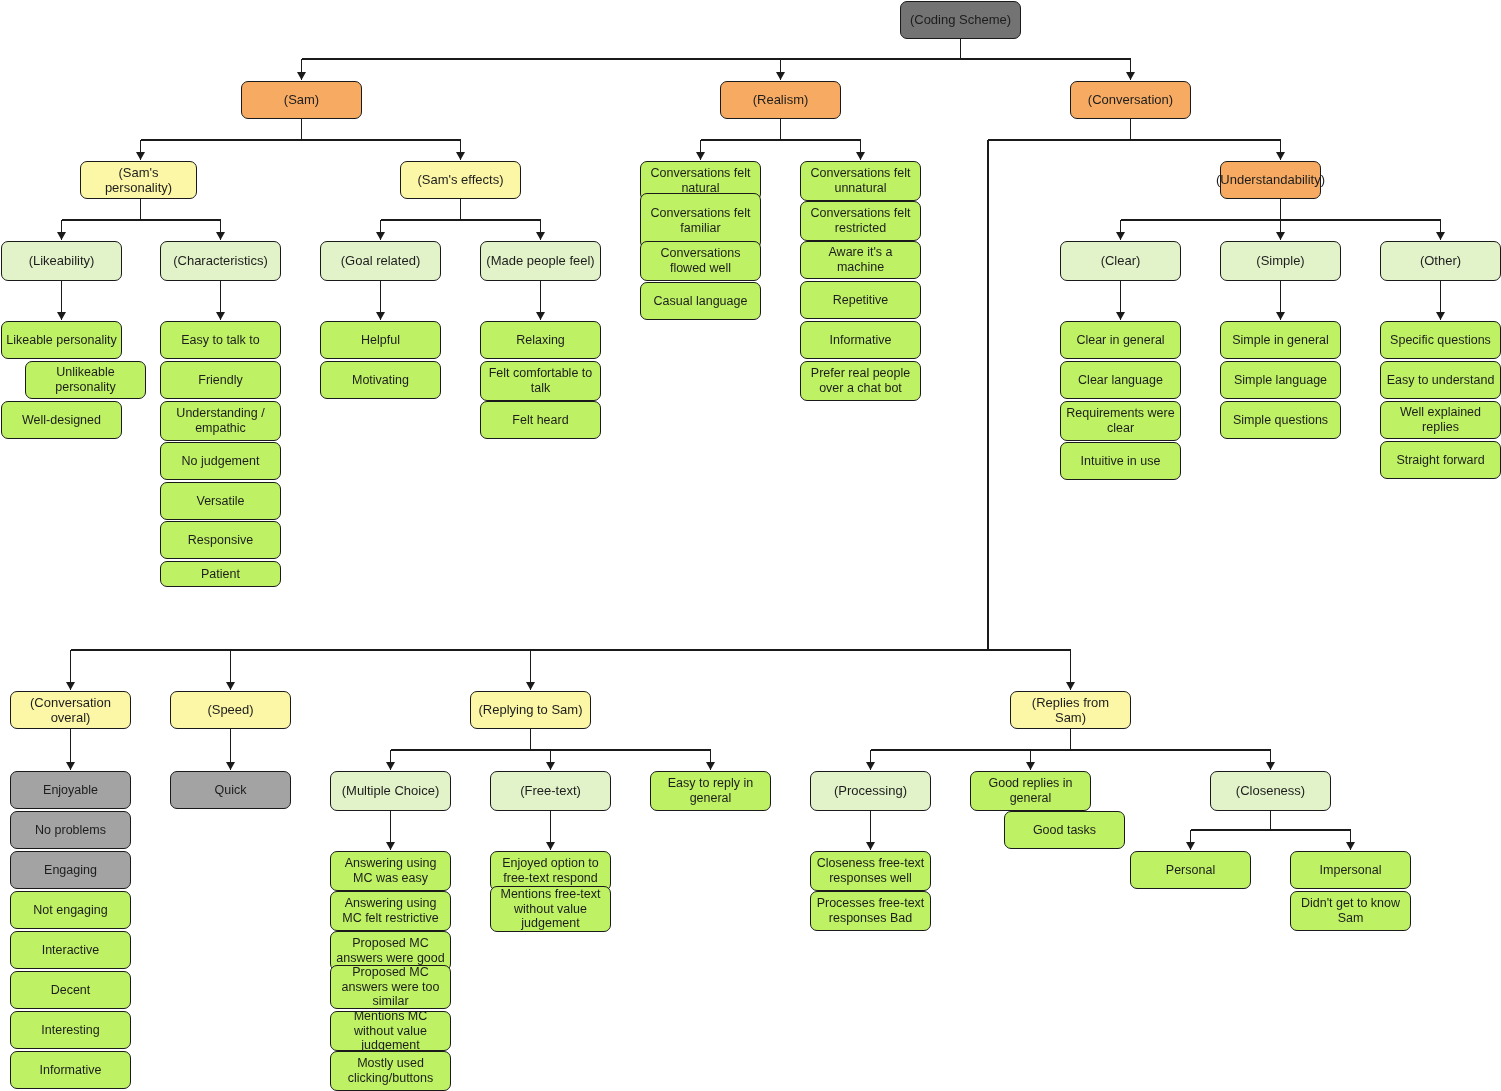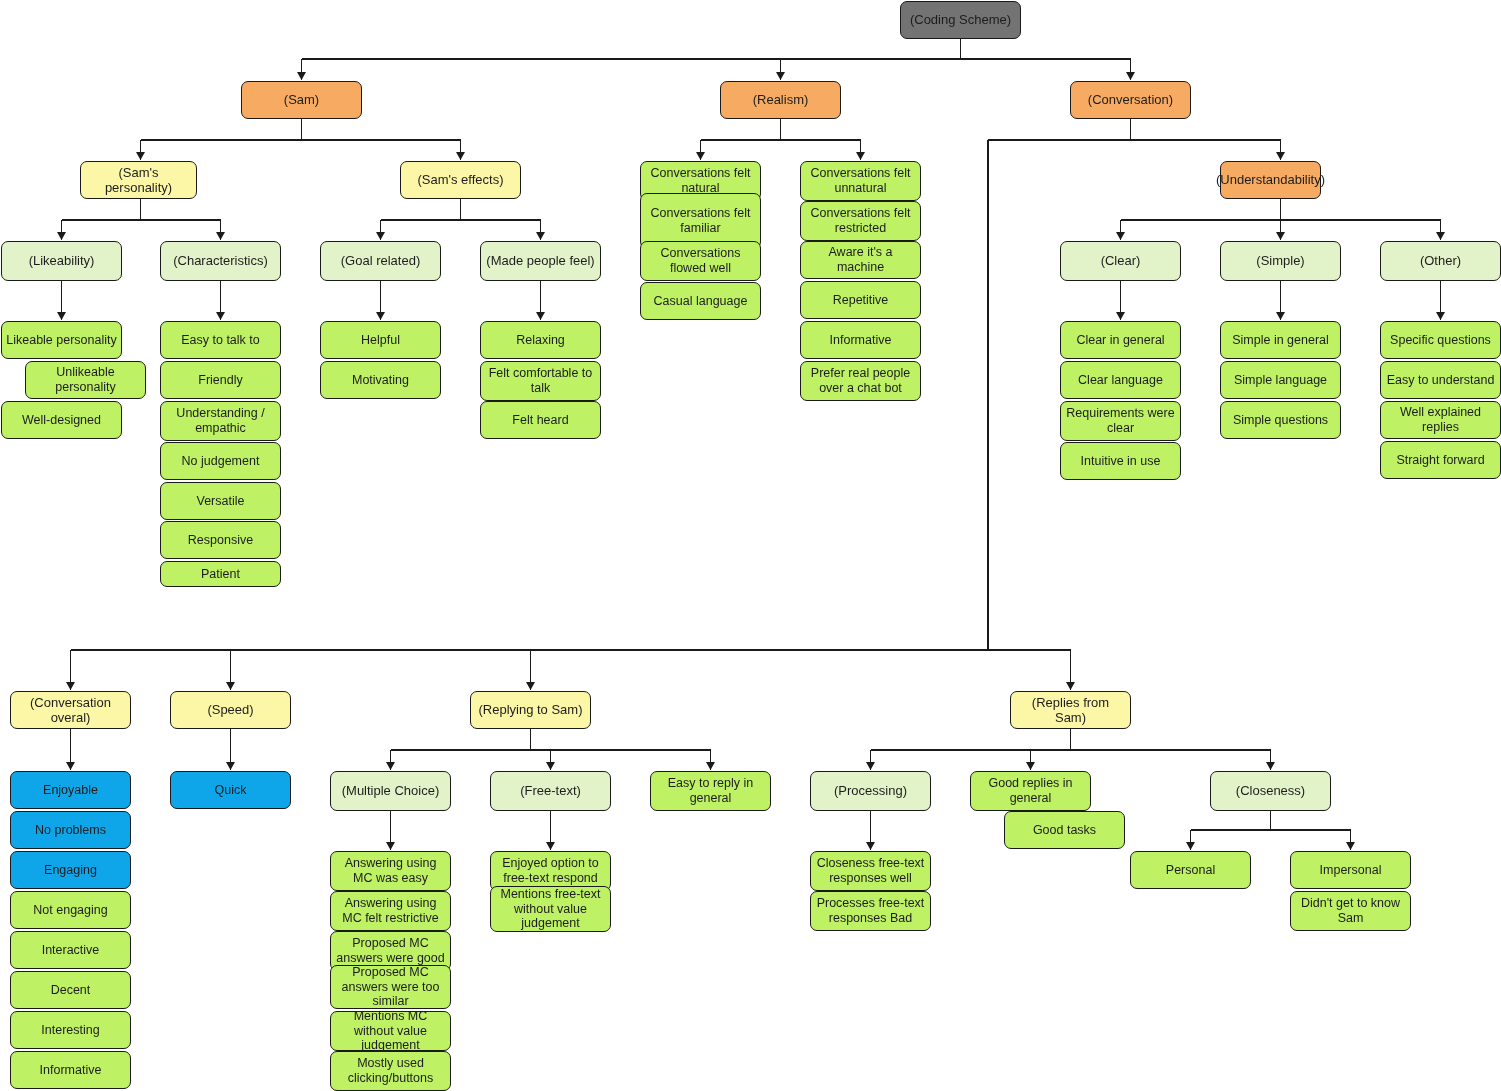--- a/index.html
+++ b/index.html
@@ -21,21 +21,21 @@
     line-height:1.18;
     padding:2px 4px;
     background:#9ff6fb;
     box-shadow:none;
   }
   .n-root{background:#737373;font-size:13px;}
   .n-l1{background:#f7ab62;font-size:13px;}
   .n-l2{background:#fcf7a6;font-size:13px;}
   .n-l3{background:#e3f3c9;font-size:13px;}
   .n-leaf{background:#bef264;}
-  .n-leaf-strong{background:#0ea5e9;}
+  .n-leaf-strong{background:#a3a3a3;}
 </style>
 </head>
 <body>
 
 <div id="canvas">
   <svg id="edges" viewBox="0 0 1501 1091">
       <line x1="960.5" y1="39" x2="960.5" y2="59" stroke="#1a1a1a" stroke-width="1.4" shape-rendering="crispEdges"></line>
       <line x1="301.5" y1="59" x2="1130.5" y2="59" stroke="#1a1a1a" stroke-width="1.4" shape-rendering="crispEdges"></line>
       <line x1="301.5" y1="59" x2="301.5" y2="80" stroke="#1a1a1a" stroke-width="1.4" shape-rendering="crispEdges"></line>
       <polygon points="297,72 306,72 301.5,80" fill="#1a1a1a"></polygon>

